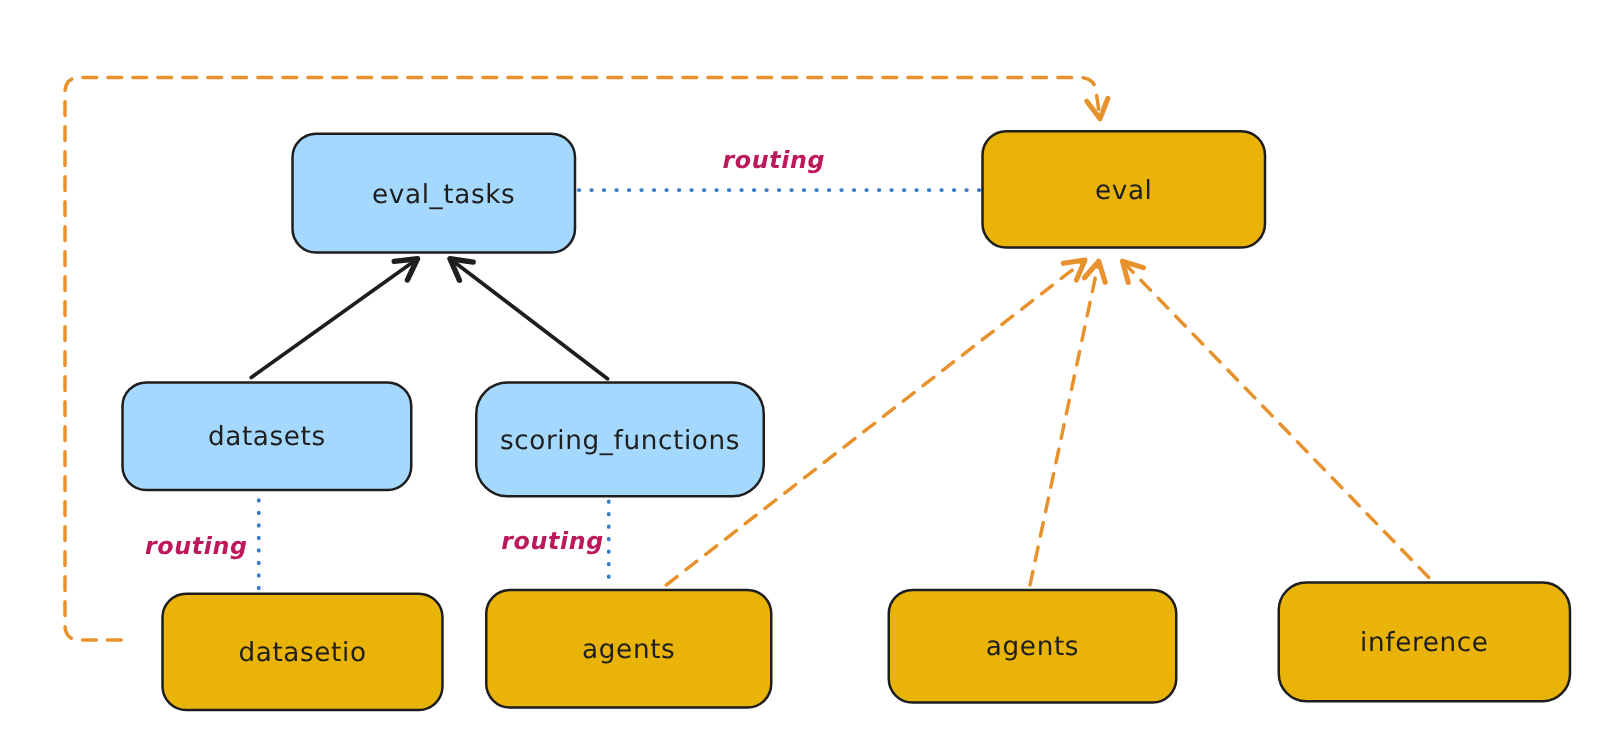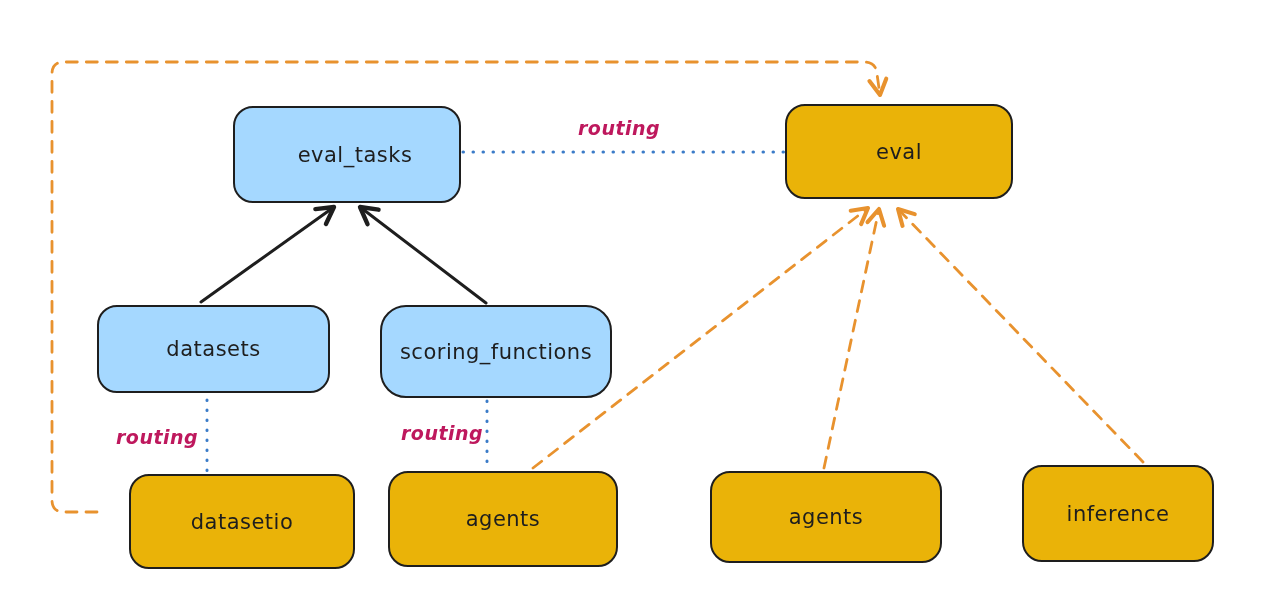--- a/index.html
+++ b/index.html
@@ -37,21 +37,21 @@
   .node-blue  { background: #a5d8ff; }
   .node-green { background: #eab308; }
 
   .node-eval-tasks        { left: 233px;  top: 106px; width: 228px; height: 97px; padding-left: 16px; }
   .node-eval              { left: 785px;  top: 104px; width: 228px; height: 95px; }
   .node-datasets          { left: 97px;   top: 305px; width: 233px; height: 88px; }
   .node-scoring-functions { left: 380px;  top: 305px; width: 232px; height: 93px; border-radius: 26px; }
   .node-datasetio         { left: 97px;   top: 474px; width: 226px; height: 95px; margin-left: 32px; }
   .node-scoring           { left: 388px;  top: 471px; width: 230px; height: 96px; }
   .node-agents            { left: 710px;  top: 471px; width: 232px; height: 92px; }
-  .node-inference         { left: 1022px; top: 465px; width: 192px; height: 97px; }
+  .node-inference         { left: 1022px; top: 465px; width: 235px; height: 97px; border-radius: 23px; }
 
   .routing-label {
     position: absolute;
     font-size: 19px;
     font-weight: 600;
     color: #be185d;
     letter-spacing: 0.5px;
     font-style: italic;
   }
   .routing-label-top  { left: 578px; top: 117px; }

